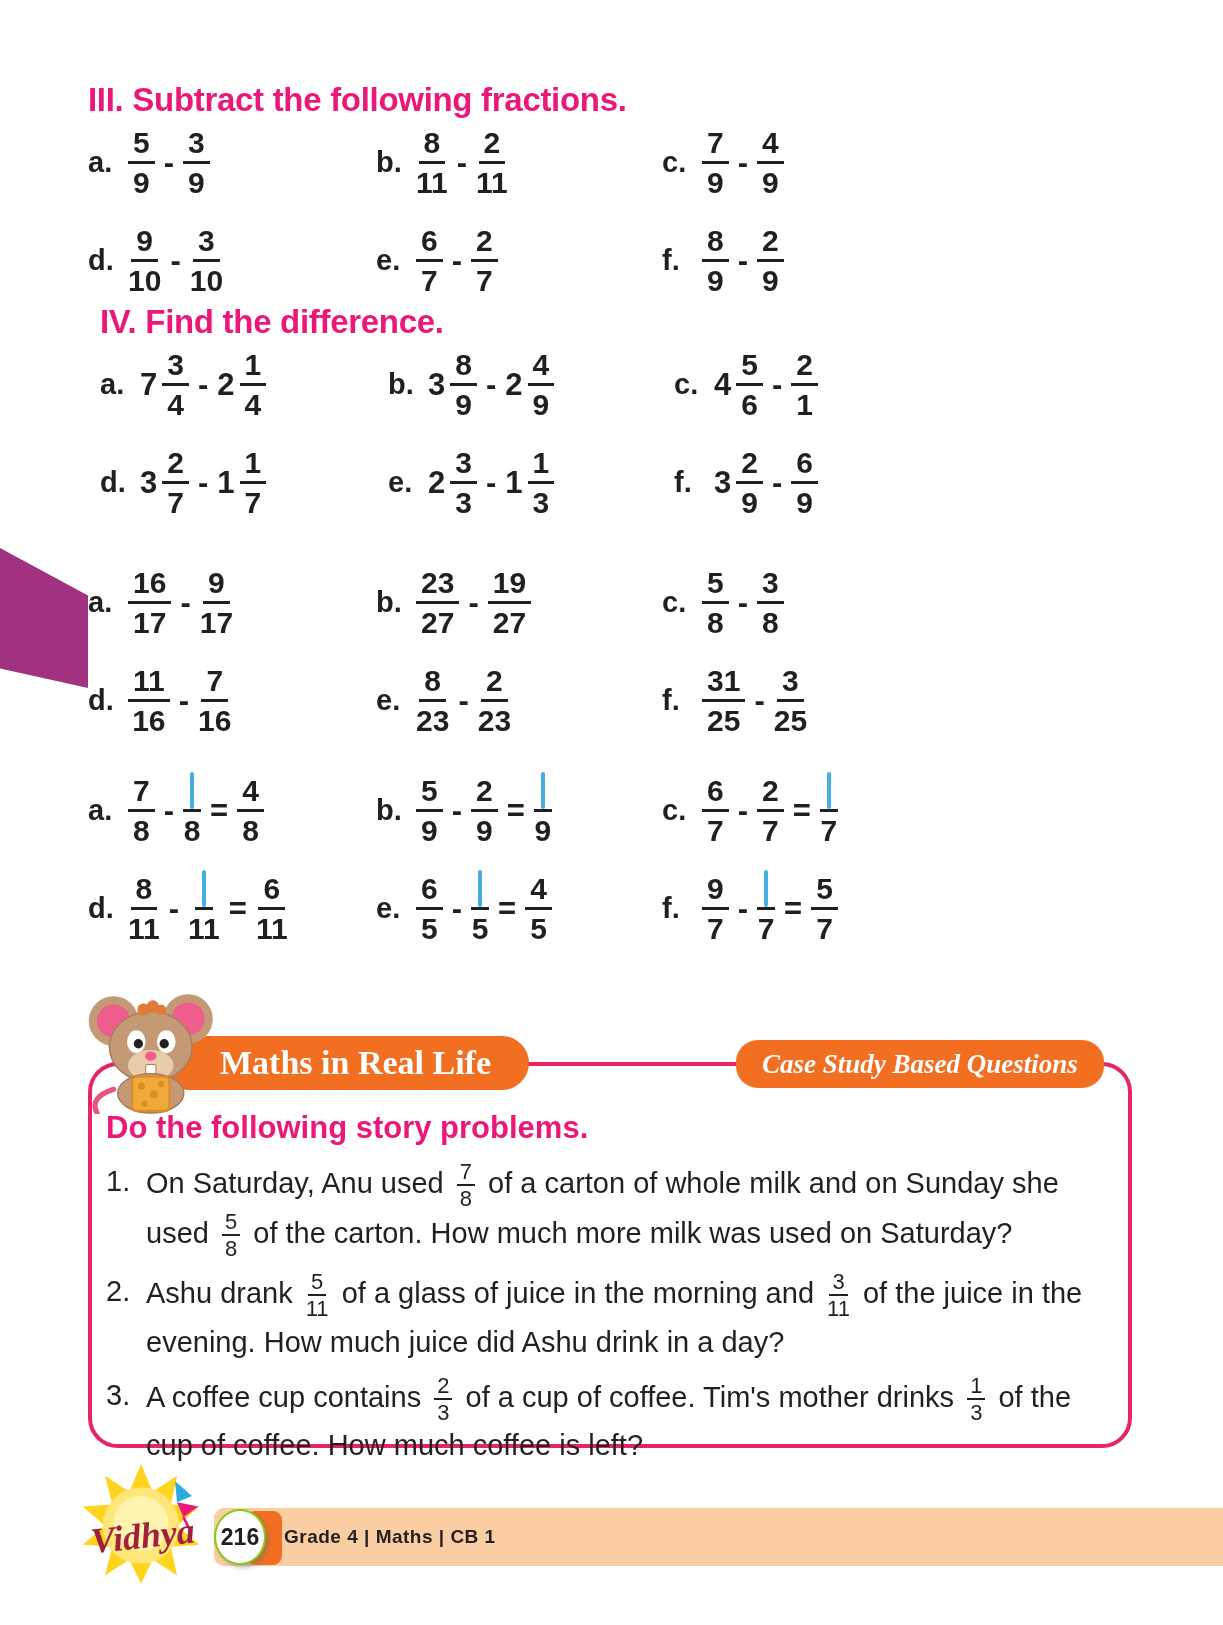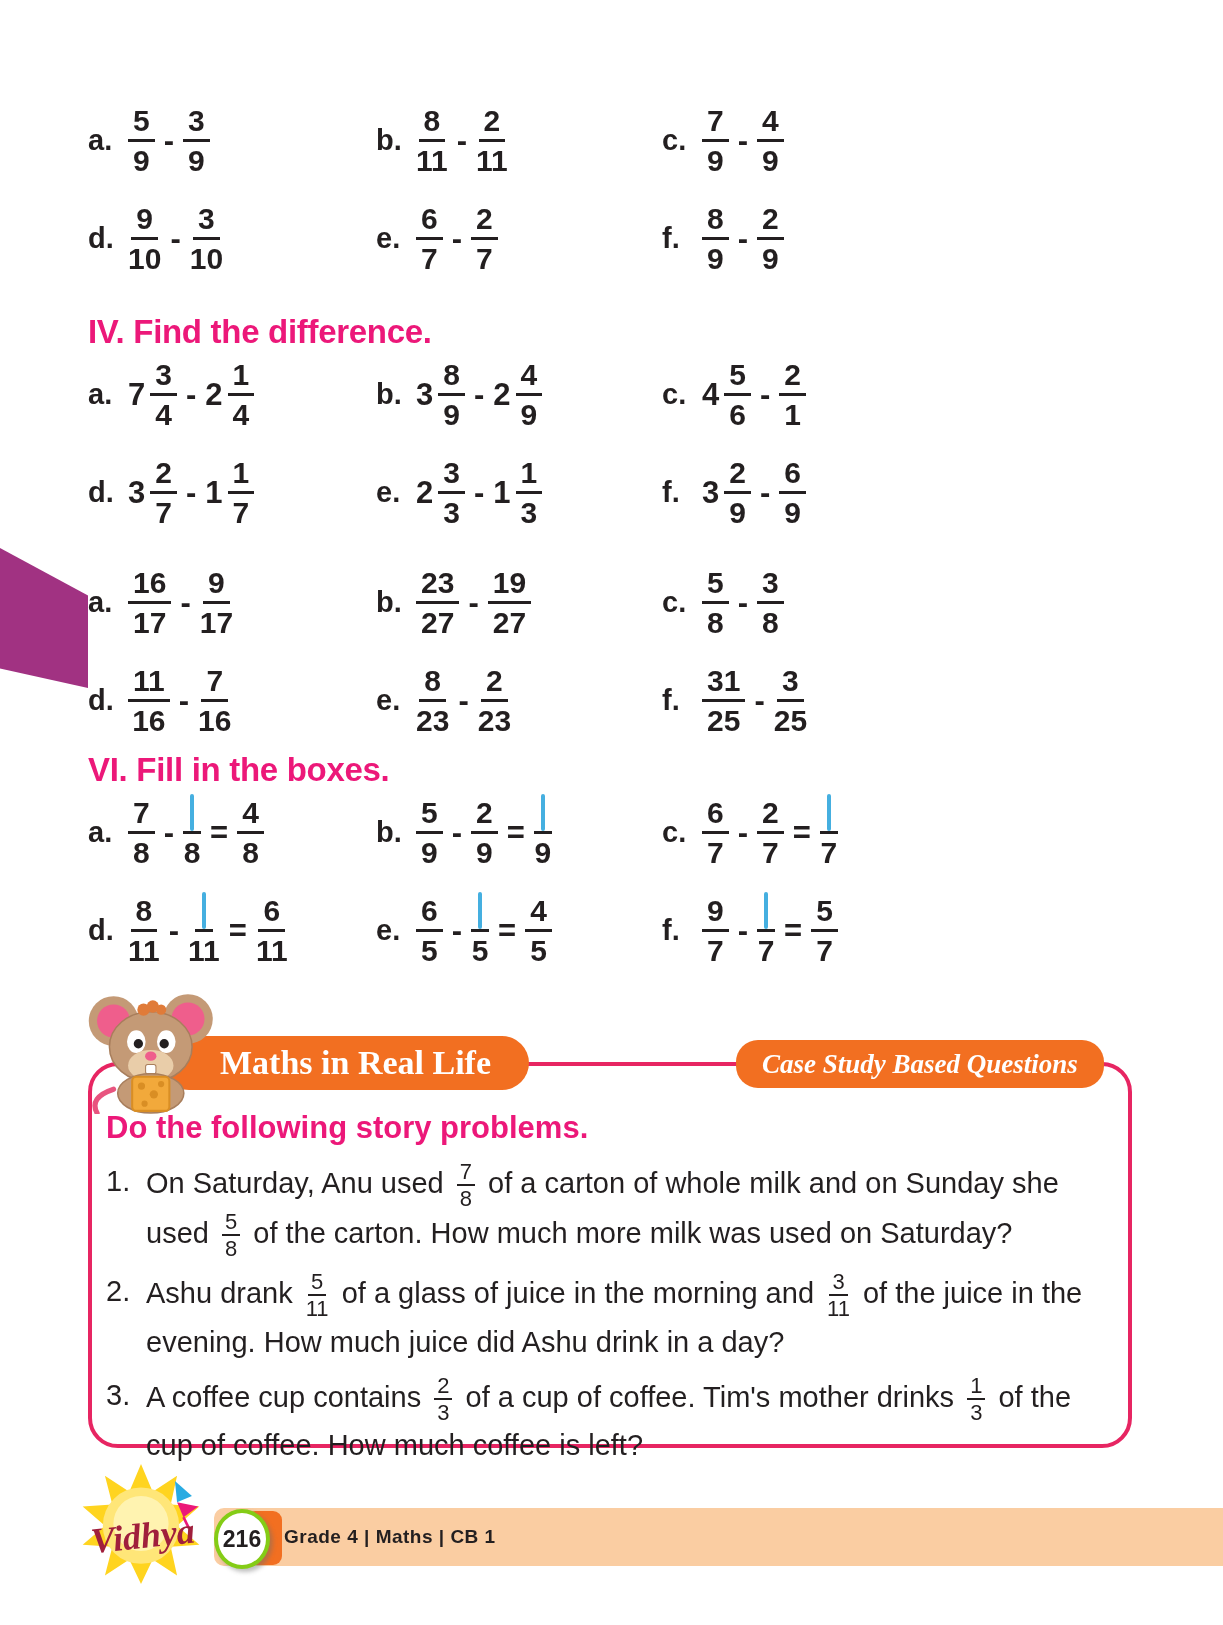--- a/index.html
+++ b/index.html
@@ -81,34 +81,35 @@
   .footer-text{
     position:absolute;left:70px;top:50%;transform:translateY(-50%);
     font-weight:bold;font-size:19px;letter-spacing:0.5px;color:var(--ink);
   }
   .page-blob{
     position:absolute;left:246px;top:1511px;width:36px;height:54px;
     background:var(--orange);border-radius:9px;z-index:2;
   }
   .page-circle{
     position:absolute;left:214px;top:1509px;width:48px;height:52px;
-    background:#fff;border:4px solid #84cc16;border-radius:50%;
+    background:#fff;border:2px solid #84cc16;border-radius:50%;
     box-shadow:3px 3px 4px rgba(110,110,110,.45);
     display:flex;align-items:center;justify-content:center;
     font-weight:bold;font-size:23px;z-index:3;
   }
   .sun-logo{position:absolute;left:56px;top:1462px;z-index:2;}
 </style>
 </head>
 <body>
 
 <div class="purple-tab"></div>
 
 <div id="sections">
     <div class="section" style="top: 80px;">
+      <div class="sec-heading">III. Subtract the following fractions.</div>
       <div class="ex-row">
         <div class="ex-item">
           <span class="lab">a.</span>
           <span class="frac">
             <span class="num">5</span>
             <span class="den">9</span>
           </span>
           <span class="op">-</span>
           <span class="frac">
             <span class="num">3</span>
@@ -172,21 +173,21 @@
             <span class="den">9</span>
           </span>
           <span class="op">-</span>
           <span class="frac">
             <span class="num">2</span>
             <span class="den">9</span>
           </span>
         </div>
       </div>
     </div>
-    <div class="section" style="top: 312px;">
+    <div class="section" style="top: 302px; margin-left: 12px;">
       <div class="sec-heading">IV. Find the difference.</div>
       <div class="ex-row">
         <div class="ex-item">
           <span class="lab">a.</span>
           <span style="display: inline-flex; align-items: center;">
             <span class="whole">7</span>
             <span class="frac">
               <span class="num">3</span>
               <span class="den">4</span>
             </span>
@@ -360,21 +361,20 @@
           </span>
           <span class="op">-</span>
           <span class="frac">
             <span class="num">3</span>
             <span class="den">25</span>
           </span>
         </div>
       </div>
     </div>
     <div class="section" style="top: 750px;">
-      <div class="sec-heading">VI. Fill in the boxes.</div>
       <div class="ex-row">
         <div class="ex-item">
           <span class="lab">a.</span>
           <span class="frac">
             <span class="num">7</span>
             <span class="den">8</span>
           </span>
           <span class="op">-</span>
           <span class="frac">
             <span class="num"><span class="fillbox"></span></span>

